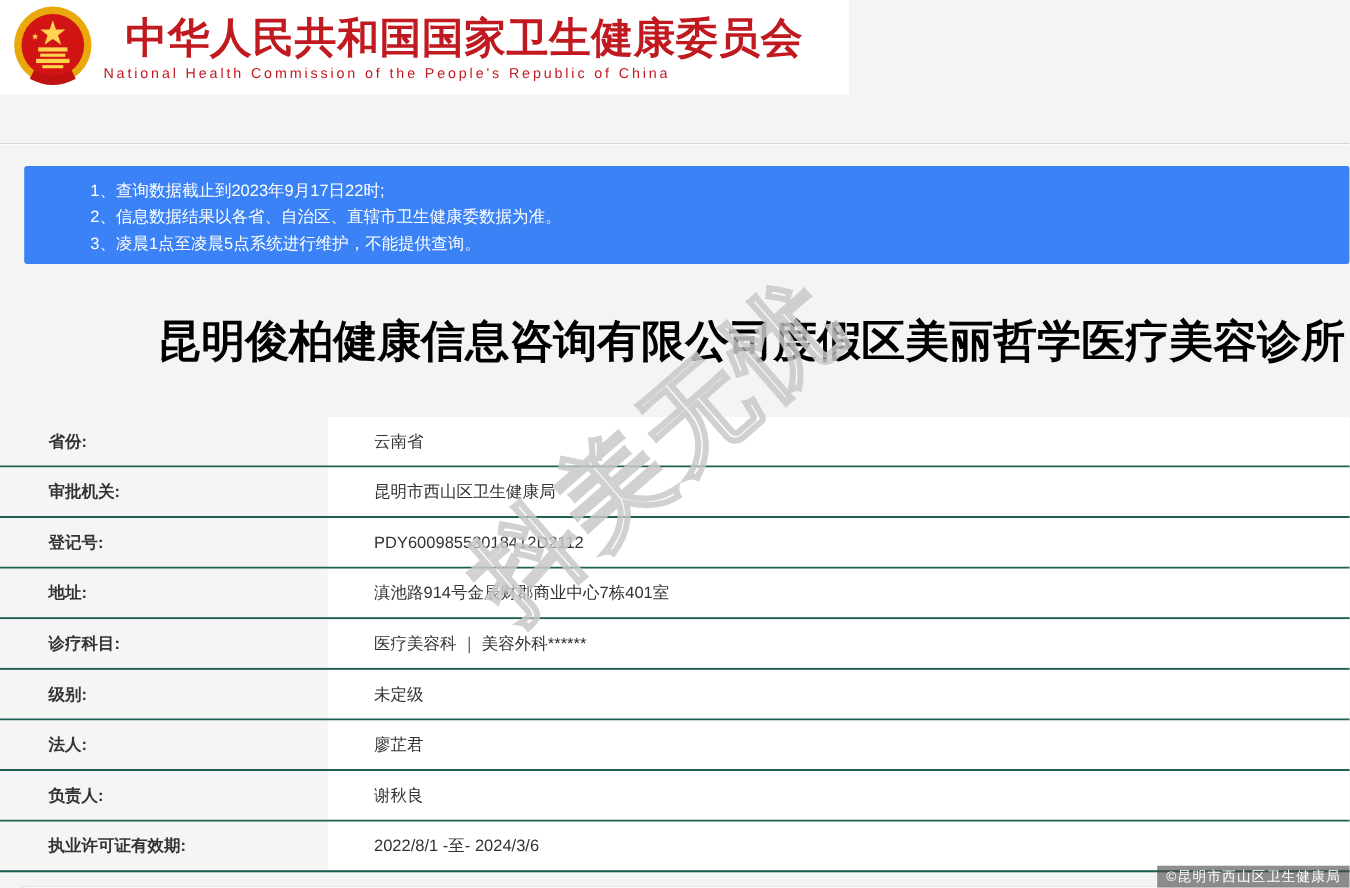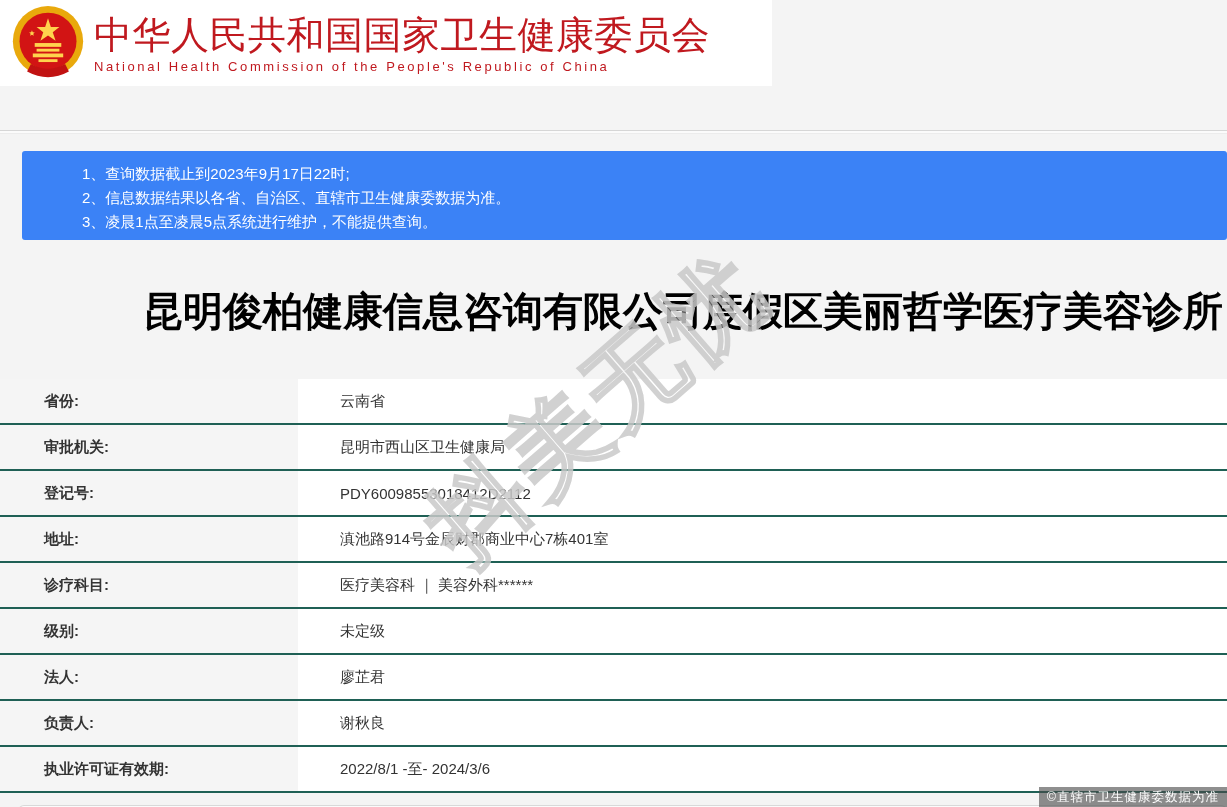--- a/index.html
+++ b/index.html
@@ -13,22 +13,22 @@
   
   .site-header {
     width: 772px; height: 86px;
     background: #ffffff;
     display: flex; align-items: center;
     padding-left: 10px;
   }
   .emblem { width: 76px; height: 78px; flex: 0 0 auto; margin-top: 2px; }
   .header-titles { margin-left: 8px; }
   .title-cn {
-    color: #c0191f; font-weight: normal; font-size: 38px;
-    letter-spacing: 0.5px; line-height: 44px; white-space: nowrap;
+    color: #c0191f; font-weight: bold; font-size: 38px;
+    letter-spacing: 0.5px; line-height: 44px; white-space: nowrap; margin-left: 20px;
   }
   .title-en {
     color: #c0191f; font-weight: normal; font-size: 13px;
     letter-spacing: 2.6px; margin-top: 2px; white-space: nowrap;
   }
   .header-divider {
     margin-top: 44px;
     width: 100%; height: 4px;
     border-top: 1px solid #d6d6d6;
     border-bottom: 1px solid #ececec;
@@ -180,13 +180,13 @@
   </div>
   <div class="d-row">
     <div class="d-label">执业许可证有效期:</div>
     <div class="d-value">2022/8/1 -至- 2024/3/6</div>
   </div>
 </div>
 
 <div class="bottom-box"></div>
 
 <div class="diagonal-watermark">抖美无忧</div>
-<div class="photo-credit">©直辖市卫生健康委数据为准</div>
+<div class="photo-credit">©昆明市西山区卫生健康局</div>
 
 </body></html>

